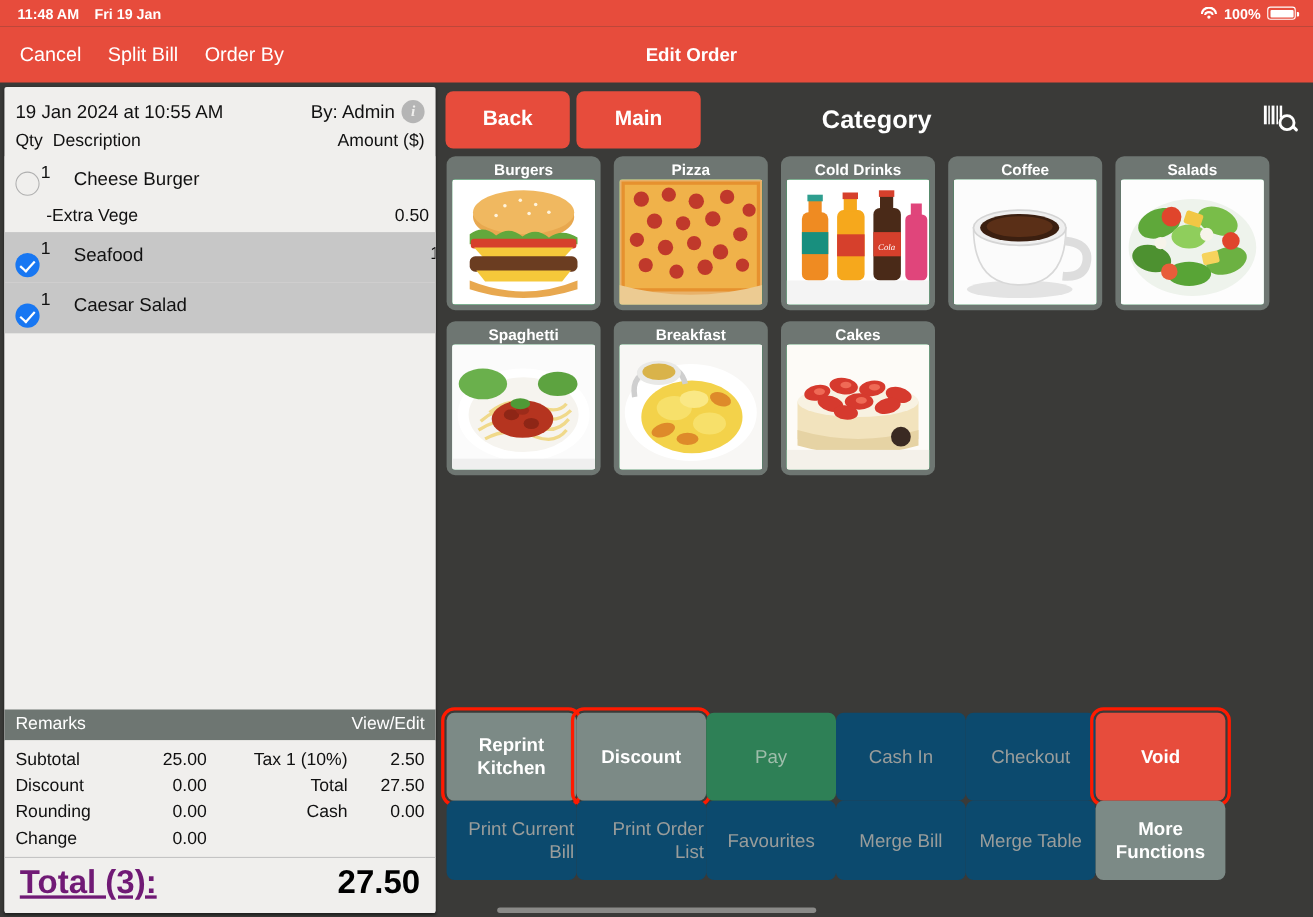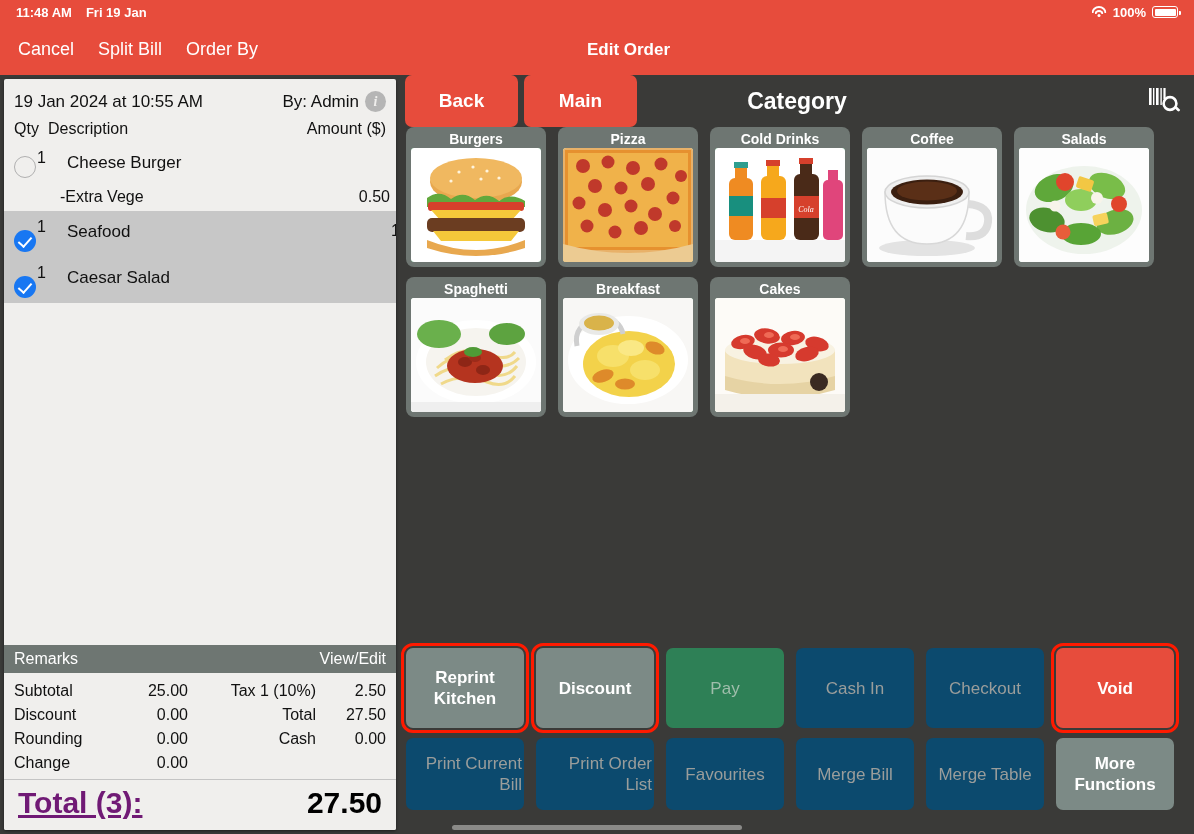--- a/index.html
+++ b/index.html
@@ -78,21 +78,21 @@
   .op-colhead .c-qty { width: 34px; }
   .op-colhead .c-desc { flex: 1; }
   .op-colhead .c-amt { text-align: right; }
 
   .items { flex: 1; overflow: hidden; background: #f0efed; }
   .item {
     display: flex; align-items: flex-start; position: relative;
     padding: 5px 6px 5px 10px; min-height: 40px;
   }
   .item.sel { background: #c7c7c7; }
-  .item.mod { padding-left: 56px; min-height: 28px; align-items: center; }
+  .item.mod { padding-left: 38px; min-height: 28px; align-items: center; }
   .chk {
     width: 22px; height: 22px; border-radius: 50%; flex: none;
     margin-top: 9px;
   }
   .chk.off { border: 1.6px solid #b0b0b0; background: transparent; }
   .chk.on {
     background: #1877f2; position: relative; margin-top: 14px;
   }
   .chk.on::after {
     content: ""; position: absolute; left: 7px; top: 4px;
@@ -121,21 +121,21 @@
 
   .grand {
     border-top: 1px solid #c4c4c4; background: #f0efed;
     display: flex; align-items: center; padding: 6px 14px 10px 14px; flex: none;
   }
   .grand .gl { font-size: 30px; font-weight: bold; color: #701a75; text-decoration: underline; }
   .grand .gv { margin-left: auto; font-size: 30px; font-weight: bold; color: #000; }
 
   
   .right { position: absolute; left: 400px; top: 75px; width: 794px; height: 759px; }
-  .rtop { display: flex; align-items: center; height: 52px; padding: 0 12px 0 5px; position: relative; }
+  .rtop { display: flex; align-items: center; height: 67px; padding: 0 12px 0 5px; position: relative; }
   .red-btn {
     background: #e74c3c; color: #fff; border-radius: 7px;
     width: 113px; height: 52px; display: flex; align-items: center; justify-content: center;
     font-size: 19px; font-weight: bold; cursor: pointer; margin-right: 6px;
   }
   .cat-title {
     position: absolute; left: 0; width: 100%; text-align: center;
     font-size: 23px; font-weight: bold; color: #fff; pointer-events: none;
   }
   .scan-icon { margin-left: auto; width: 36px; height: 36px; cursor: pointer; z-index: 2; }
@@ -156,21 +156,21 @@
     width: 130px; height: 114px; background: #15803d; border-radius: 3px;
     overflow: hidden; position: relative;
   }
   .cat-img svg { width: 100%; height: 100%; display: block; }
 
   
   .actions {
     position: absolute; left: 400px; bottom: 16px; width: 794px; height: 170px;
     padding: 0 6px;
   }
-  .act-row { display: flex; gap: 12px; margin-bottom: 10px; }
+  .act-row { display: flex; }
   .act {
     width: 118px; height: 80px; border-radius: 7px;
     display: flex; align-items: center; justify-content: center; text-align: center;
     font-size: 17px; line-height: 21px; cursor: pointer; position: relative;
     padding: 2px;
   }
   .act.enabled { background: #7c8a86; color: #fff; font-weight: bold; }
   .act.disabled { background: #0c4a6e; color: #9a9d9b; text-align: right; }
   .act.pay { background: #2e8056; color: #9fbdab; }
   .act.void { background: #e74c3c; color: #fff; font-weight: bold; }

